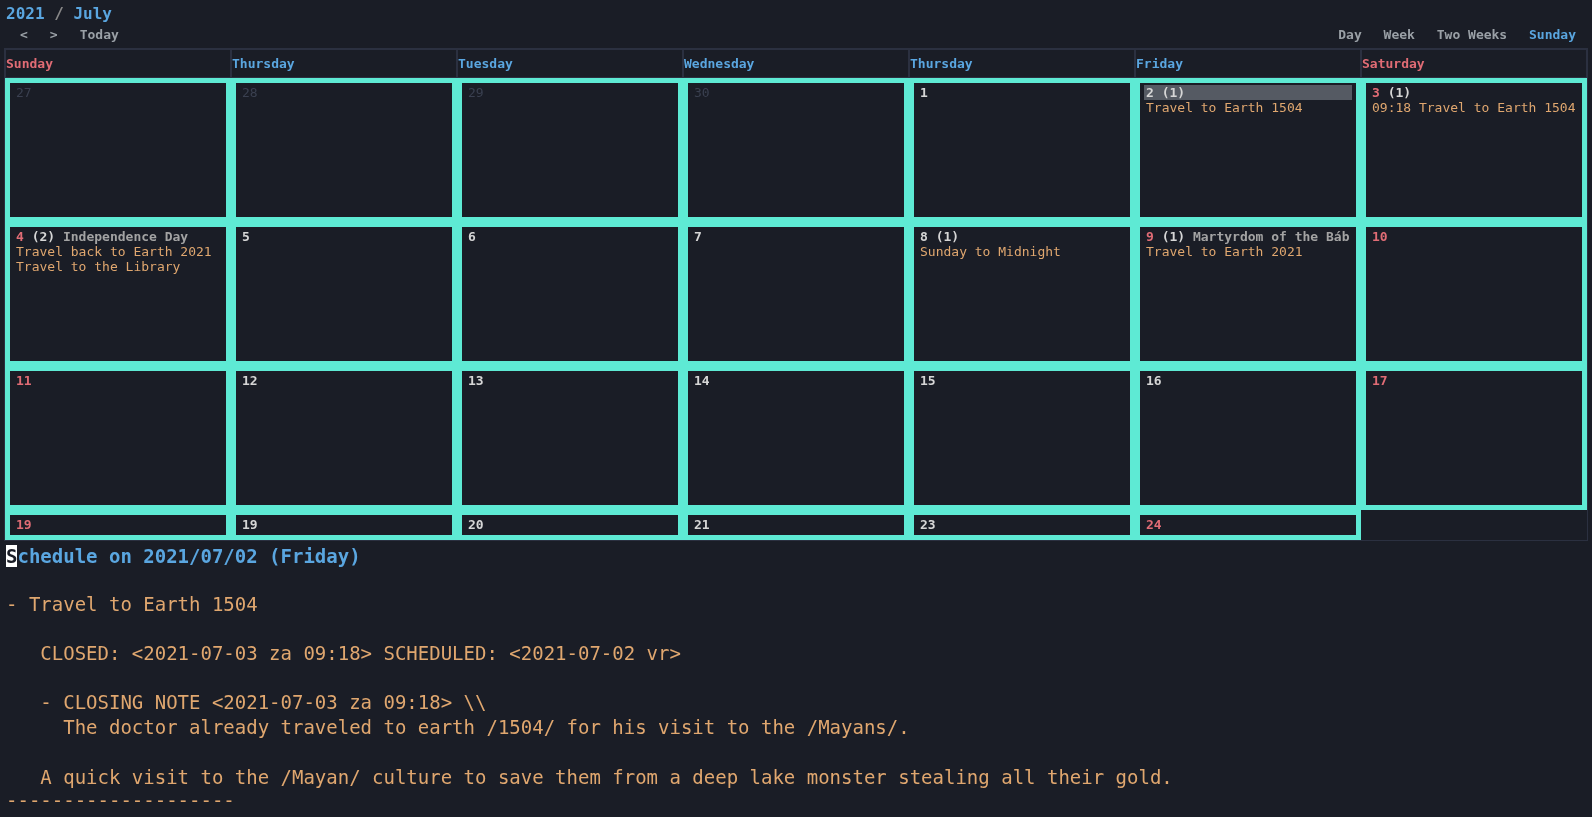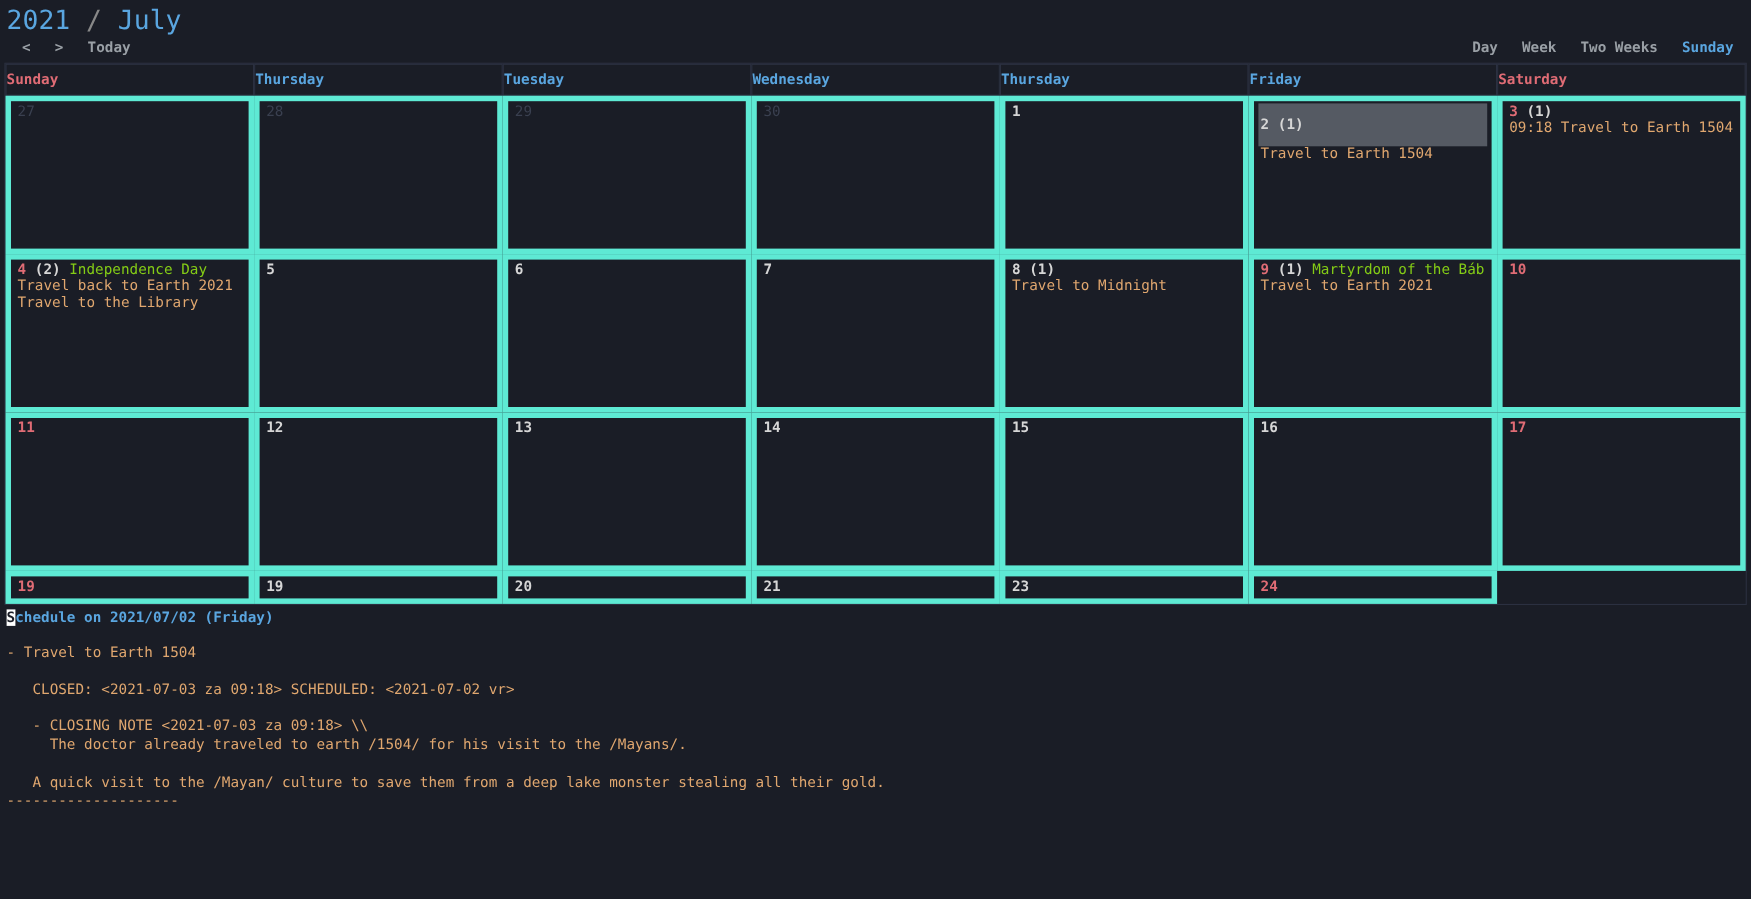--- a/index.html
+++ b/index.html
@@ -10,22 +10,22 @@
     font-family: "Menlo", "Consolas", "DejaVu Sans Mono", monospace;
     font-size: 13px;
     width: 1592px;
     height: 817px;
     overflow: hidden;
   }
   .container {
     padding: 0;
   }
   .title {
-    font-size: 24px;
-    font-weight: normal;
+    font-size: 16px;
+    font-weight: bold;
     padding: 4px 6px 0 6px;
   }
   .title .year { color: #5aa6e0; }
   .title .sep  { color: #888; }
   .title .month{ color: #5aa6e0; }
   .nav-row {
     display: flex;
     align-items: center;
     padding: 4px 6px 6px 20px;
     color: #9aa0a6;
@@ -73,37 +73,37 @@
     padding: 2px 6px;
     box-sizing: border-box;
     position: relative;
     overflow: hidden;
   }
   .cell.short { min-height: 30px; }
   .daynum { color: #d6d6d6; font-weight: bold; }
   .faded  { color: #3a4050; }
   .weekend-num { color: #e06c75; font-weight: bold; }
   .count { color: #d6d6d6; font-weight: bold; }
-  .holiday { color: #84cc16; font-weight: normal; text-align: center; }
+  .holiday { color: #a3a3a3; font-weight: bold; text-align: center; }
 
   .selected-bar {
     background: #555a63;
     display: inline-block;
-    padding: 12px 2px;
+    padding: 0 2px;
     margin-left: -2px;
     width: calc(100% + 4px);
     box-sizing: border-box;
   }
 
   .ev { color: #e0a76f; display: block; white-space: nowrap; }
 
   
   .schedule {
     padding: 4px 6px 6px 6px;
-    font-size: 13px;
+    font-size: 19px;
   }
   .sched-title {
     color: #5aa6e0;
     font-weight: bold;
   }
   .sched-title .hl {
     background: #ffffff;
     color: #1a1d26;
     padding: 0;
   }
@@ -173,21 +173,21 @@
         <span class="holiday">Independence Day</span>
         <span class="ev">Travel back to Earth 2021</span>
         <span class="ev">Travel to the Library</span>
       </div>
       <div class="cell"><span class="daynum">5</span></div>
       <div class="cell"><span class="daynum">6</span></div>
       <div class="cell"><span class="daynum">7</span></div>
       <div class="cell">
         <span class="daynum">8</span>
         <span class="count">(1)</span>
-        <span class="ev">Travel to Midnight</span>
+        <span class="ev">Sunday to Midnight</span>
       </div>
       <div class="cell">
         <span class="weekend-num">9</span>
         <span class="count">(1)</span>
         <span class="holiday">Martyrdom of the Báb</span>
         <span class="ev">Travel to Earth 2021</span>
       </div>
       <div class="cell"><span class="weekend-num">10</span></div>
     </div>
 

